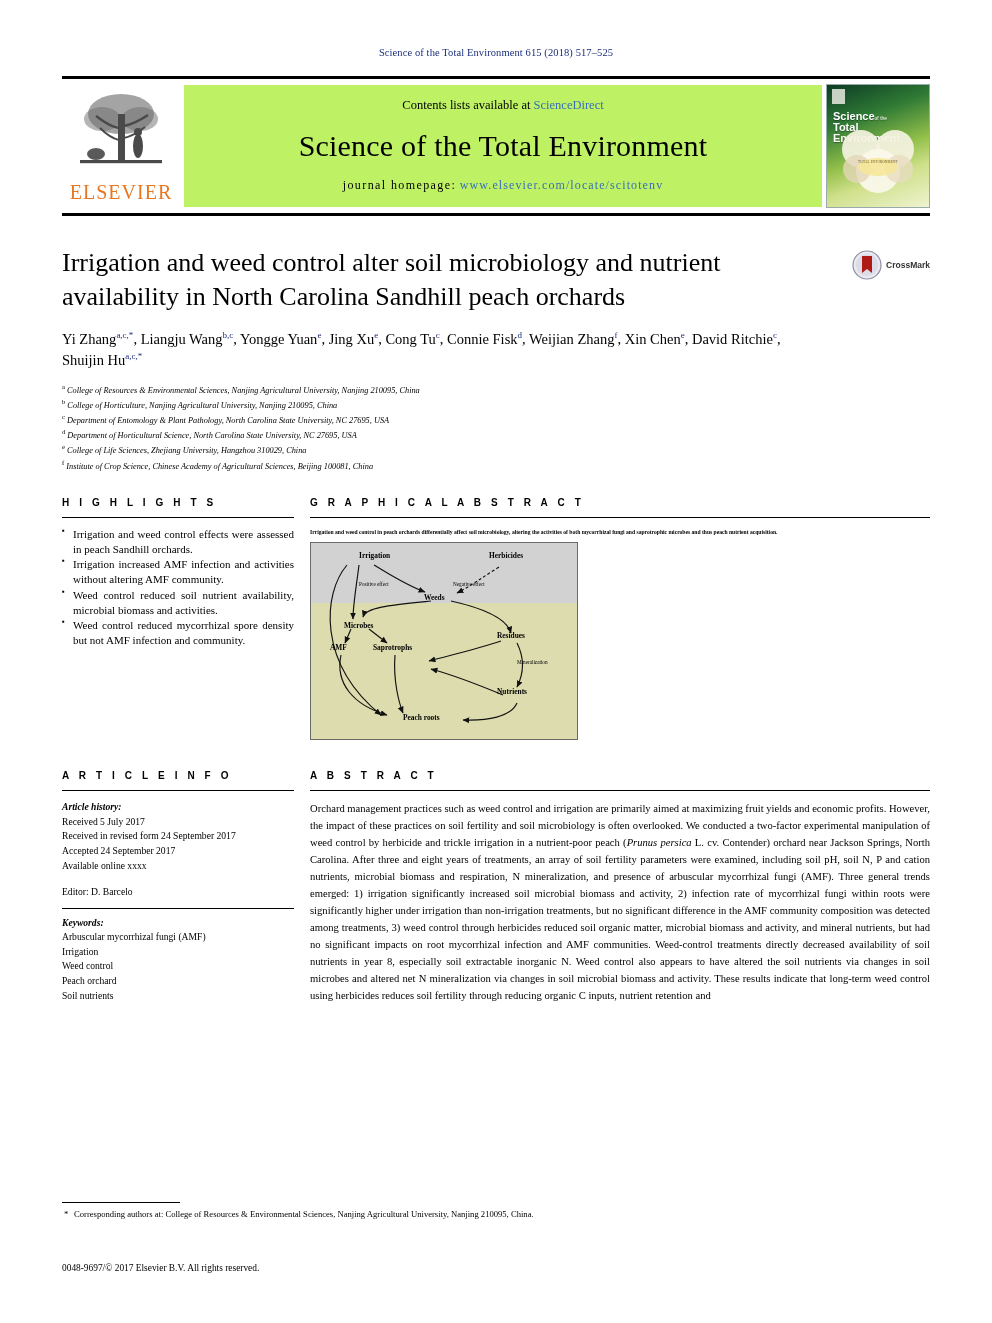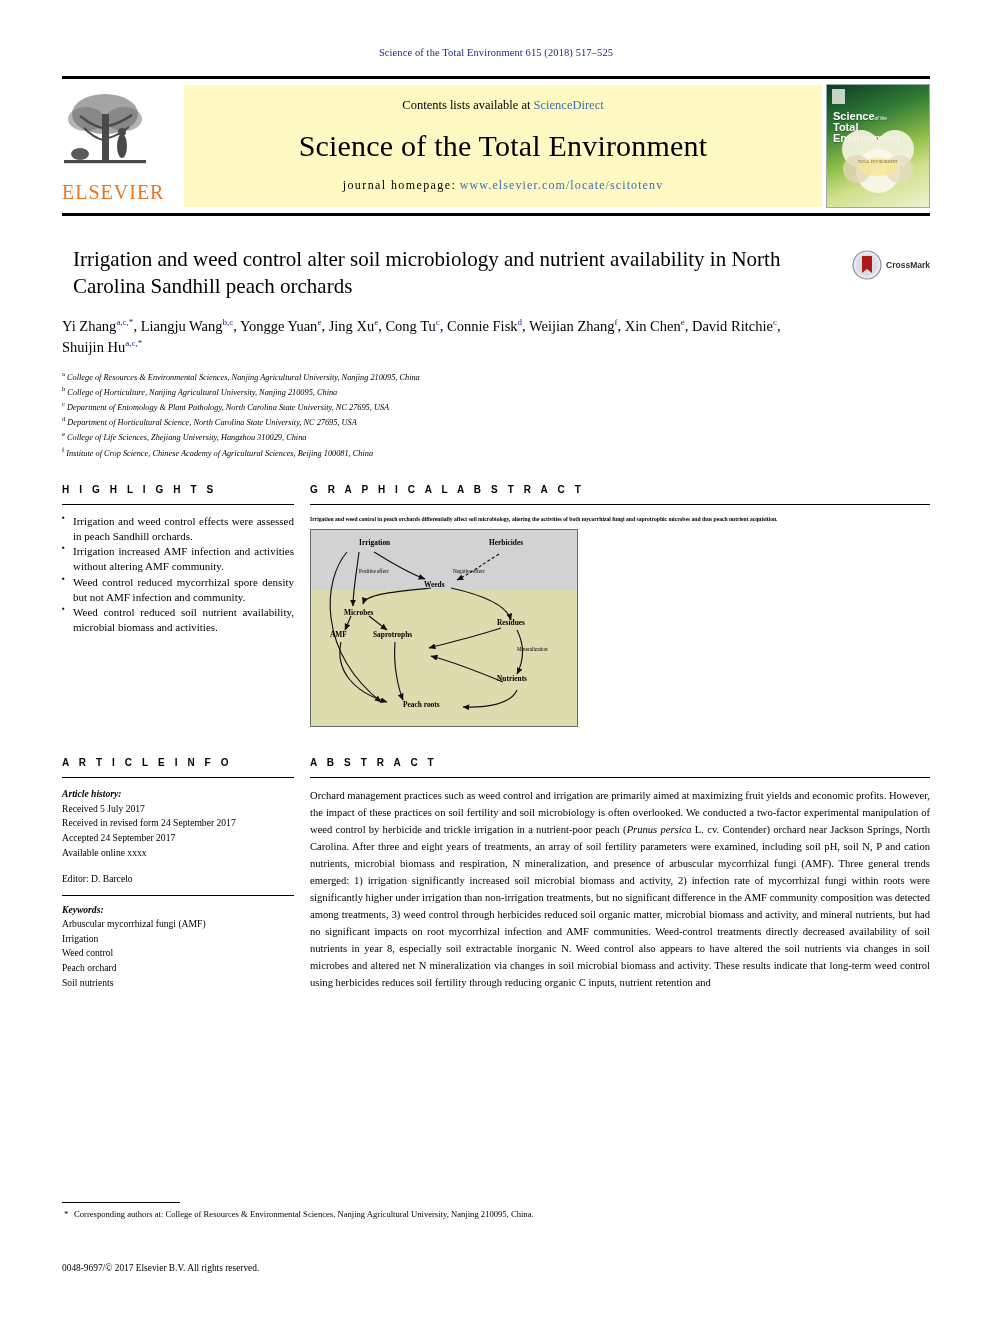--- a/index.html
+++ b/index.html
@@ -31,35 +31,35 @@
     border-top: 3px solid #000;
     border-bottom: 3px solid #000;
     display: flex;
     align-items: stretch;
     height: 140px;
     background: #fff;
   }
   .elsevier-logo {
     width: 118px; flex: 0 0 118px;
     display: flex; flex-direction: column;
-    justify-content: center;
+    align-items: center; justify-content: center;
     padding: 4px 0;
   }
   .tree-svg { display: block; }
   .elsevier-word {
     font-family: "Liberation Serif", serif;
     font-size: 20px;
     letter-spacing: 1px;
     color: #E87722;
     margin-top: 1px;
     font-weight: 400;
   }
   .masthead-center {
     flex: 1 1 auto;
-    background: #fef9c3;
+    background: #bef264;
     display: flex; flex-direction: column;
     align-items: center; justify-content: space-between;
     padding: 13px 0 14px 0;
     margin: 6px 4px 6px 4px;
   }
   .contents-line { font-size: 12.5px; }
   .contents-line .sd { color: #3a6fb5; }
   .journal-title {
     font-size: 30px;
     letter-spacing: .2px;
@@ -98,21 +98,21 @@
     width:78px; height:72px;
   }
   .cover-thumb .ct-cap {
     position:absolute; left:50%; top:63%; transform:translate(-50%,-50%);
     font-size:3.4px; color:#6b5a20; letter-spacing:.2px; white-space:nowrap;
   }
 
   
   .title-block { margin-top: 30px; position: relative; padding-right: 110px; }
   .art-title {
-    font-size: 21px; line-height: 1.3; font-weight: 400; margin: 11px;
+    font-size: 26px; line-height: 1.3; font-weight: 400; margin: 0;
   }
   .crossmark {
     position: absolute; right: 0; top: 4px;
     display: flex; align-items: center; gap: 4px;
   }
   .crossmark-label {
     font-family: "Liberation Sans", sans-serif;
     font-size: 8.5px; font-weight: 700; color: #333;
   }
   .authors {
@@ -269,22 +269,22 @@
       </div>
   </div>
 
   <div class="cols">
     <div class="col-left">
       <div class="sec-head">H I G H L I G H T S</div>
       <div class="rule"></div>
       <ul class="highlights">
           <li>Irrigation and weed control effects were assessed in peach Sandhill orchards.</li>
           <li>Irrigation increased AMF infection and activities without altering AMF community.</li>
+          <li>Weed control reduced soil nutrient availability, microbial biomass and activities.</li>
           <li>Weed control reduced mycorrhizal spore density but not AMF infection and community.</li>
-          <li>Weed control reduced soil nutrient availability, microbial biomass and activities.</li>
         </ul>
     </div>
 
     <div class="col-right">
       <div class="sec-head">G R A P H I C A L  A B S T R A C T</div>
       <div class="rule"></div>
       <div class="ga-caption">Irrigation and weed control in peach orchards differentially affect soil microbiology, altering the activities of both mycorrhizal fungi and saprotrophic microbes and thus peach nutrient acquisition.</div>
 
       <div class="ga-figure">
         <div class="ga-sky"></div>

